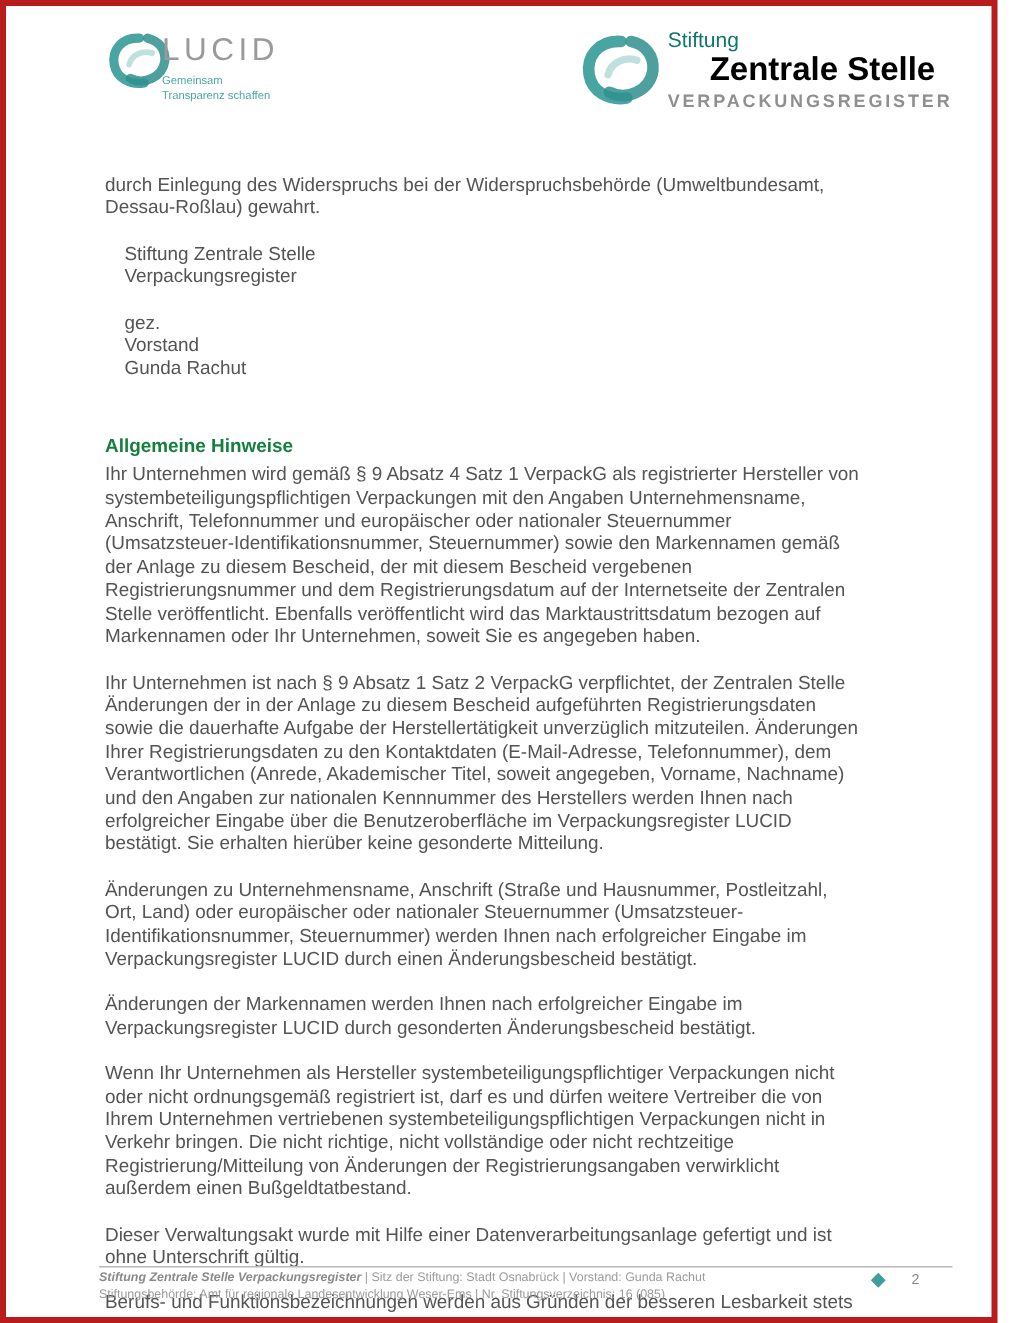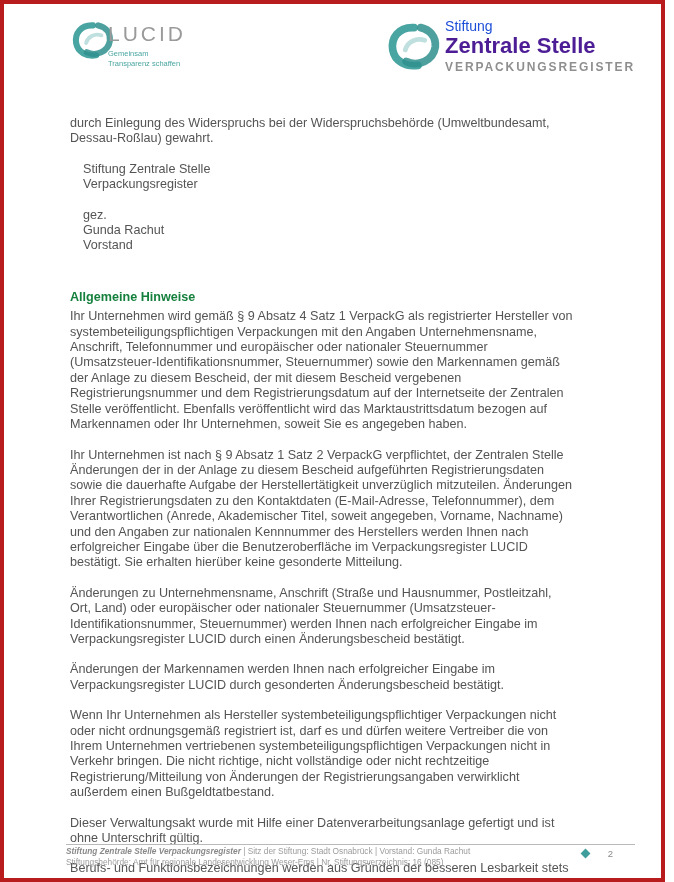--- a/index.html
+++ b/index.html
@@ -35,22 +35,22 @@
   .lucid-tagline {
     margin-top: 3px;
     font-size: 7.5px;
     line-height: 1.3;
     color: #4aa6a3;
   }
 
   .zsvr-logo { display: flex; align-items: flex-start; }
   .zsvr-swirl { margin-top: 2px; margin-right: 2px; }
   .zsvr-textcol { text-align: left; }
-  .zsvr-line1 { font-size: 14px; color: #1d4ed8; }
-  .zsvr-line2 { font-size: 22px; font-weight: 700; color: #4c1d95; line-height: 1.05; }
+  .zsvr-line1 { font-size: 14px; color: #0f766e; }
+  .zsvr-line2 { font-size: 22px; font-weight: 700; color: #000000; line-height: 1.05; margin-left: 28px; }
   .zsvr-line3 {
     margin-top: 3px;
     font-size: 12px;
     font-weight: 600;
     letter-spacing: 1.9px;
     color: #8f8f8f;
   }
 
   
   .content {
@@ -142,22 +142,22 @@
 
     <p>durch Einlegung des Widerspruchs bei der Widerspruchsbehörde (Umweltbundesamt, Dessau-Roßlau) gewahrt.</p>
 
     <div class="block">
       <div>Stiftung Zentrale Stelle</div>
       <div>Verpackungsregister</div>
     </div>
 
     <div class="block">
       <div>gez.</div>
+      <div>Vorstand</div>
       <div>Gunda Rachut</div>
-      <div>Vorstand</div>
     </div>
 
     <div class="section-heading">Allgemeine Hinweise</div>
 
     <p>Ihr Unternehmen wird gemäß § 9 Absatz 4 Satz 1 VerpackG als registrierter Hersteller von systembeteiligungspflichtigen Verpackungen mit den Angaben Unternehmensname, Anschrift, Telefonnummer und europäischer oder nationaler Steuernummer (Umsatzsteuer-Identifikationsnummer, Steuernummer) sowie den Markennamen gemäß der Anlage zu diesem Bescheid, der mit diesem Bescheid vergebenen Registrierungsnummer und dem Registrierungsdatum auf der Internetseite der Zentralen Stelle veröffentlicht. Ebenfalls veröffentlicht wird das Marktaustrittsdatum bezogen auf Markennamen oder Ihr Unternehmen, soweit Sie es angegeben haben.</p>
     <p>Ihr Unternehmen ist nach § 9 Absatz 1 Satz 2 VerpackG verpflichtet, der Zentralen Stelle Änderungen der in der Anlage zu diesem Bescheid aufgeführten Registrierungsdaten sowie die dauerhafte Aufgabe der Herstellertätigkeit unverzüglich mitzuteilen. Änderungen Ihrer Registrierungsdaten zu den Kontaktdaten (E-Mail-Adresse, Telefonnummer), dem Verantwortlichen (Anrede, Akademischer Titel, soweit angegeben, Vorname, Nachname) und den Angaben zur nationalen Kennnummer des Herstellers werden Ihnen nach erfolgreicher Eingabe über die Benutzeroberfläche im Verpackungsregister LUCID bestätigt. Sie erhalten hierüber keine gesonderte Mitteilung.</p>
     <p>Änderungen zu Unternehmensname, Anschrift (Straße und Hausnummer, Postleitzahl, Ort, Land) oder europäischer oder nationaler Steuernummer (Umsatzsteuer-Identifikationsnummer, Steuernummer) werden Ihnen nach erfolgreicher Eingabe im Verpackungsregister LUCID durch einen Änderungsbescheid bestätigt.</p>
     <p>Änderungen der Markennamen werden Ihnen nach erfolgreicher Eingabe im Verpackungsregister LUCID durch gesonderten Änderungsbescheid bestätigt.</p>
     <p>Wenn Ihr Unternehmen als Hersteller systembeteiligungspflichtiger Verpackungen nicht oder nicht ordnungsgemäß registriert ist, darf es und dürfen weitere Vertreiber die von Ihrem Unternehmen vertriebenen systembeteiligungspflichtigen Verpackungen nicht in Verkehr bringen. Die nicht richtige, nicht vollständige oder nicht rechtzeitige Registrierung/Mitteilung von Änderungen der Registrierungsangaben verwirklicht außerdem einen Bußgeldtatbestand.</p>
     <p>Dieser Verwaltungsakt wurde mit Hilfe einer Datenverarbeitungsanlage gefertigt und ist ohne Unterschrift gültig.</p>

